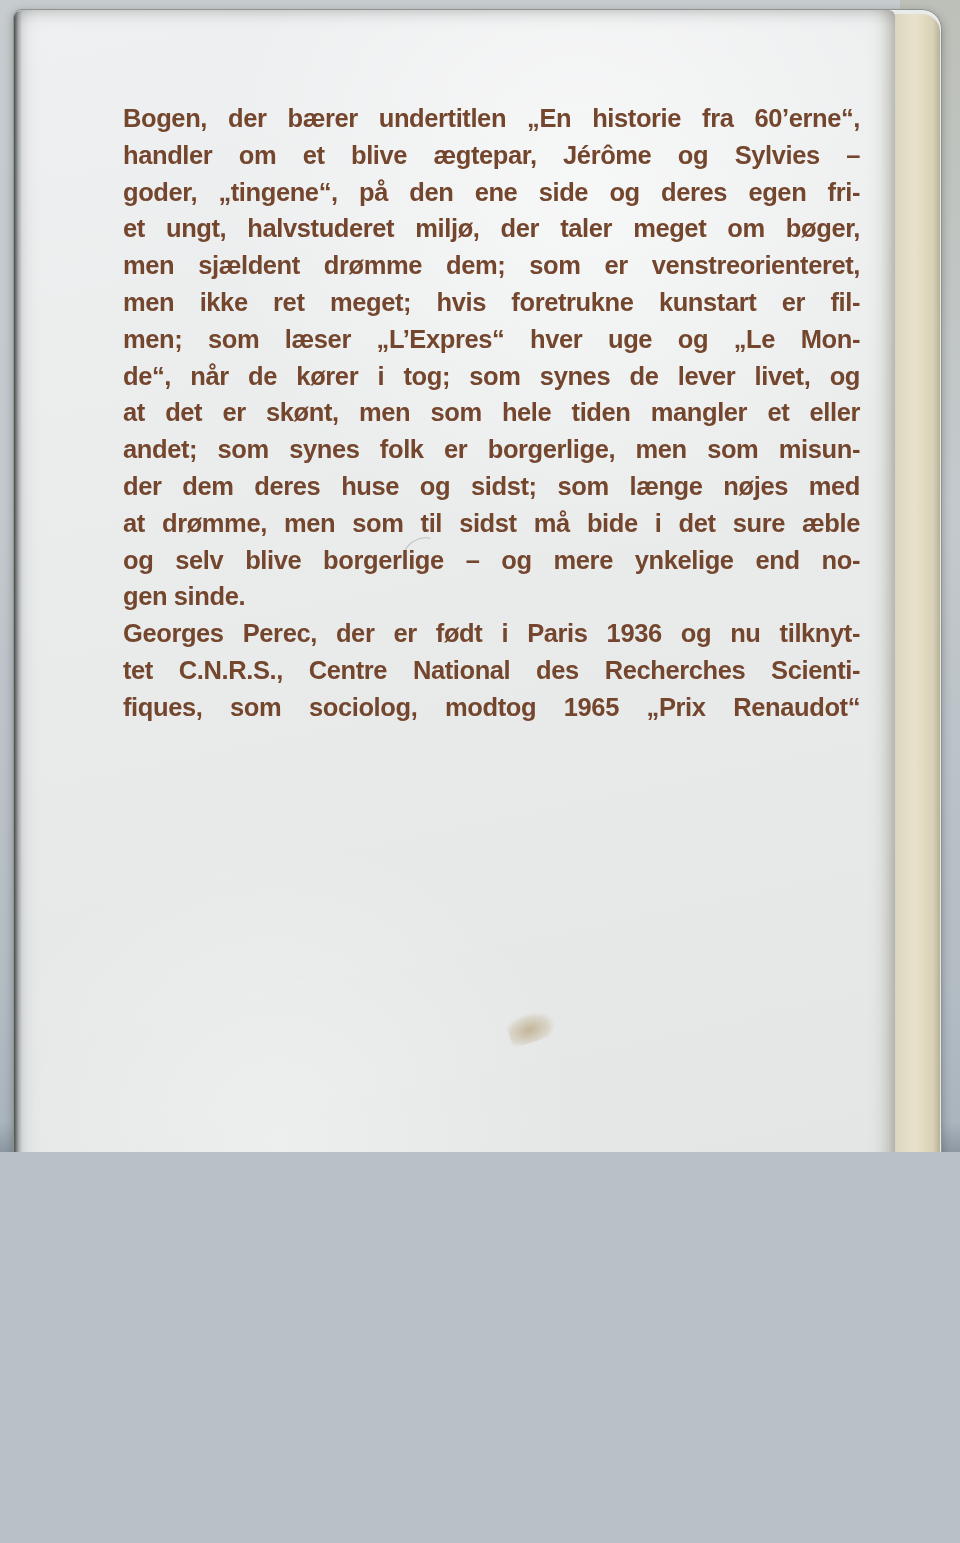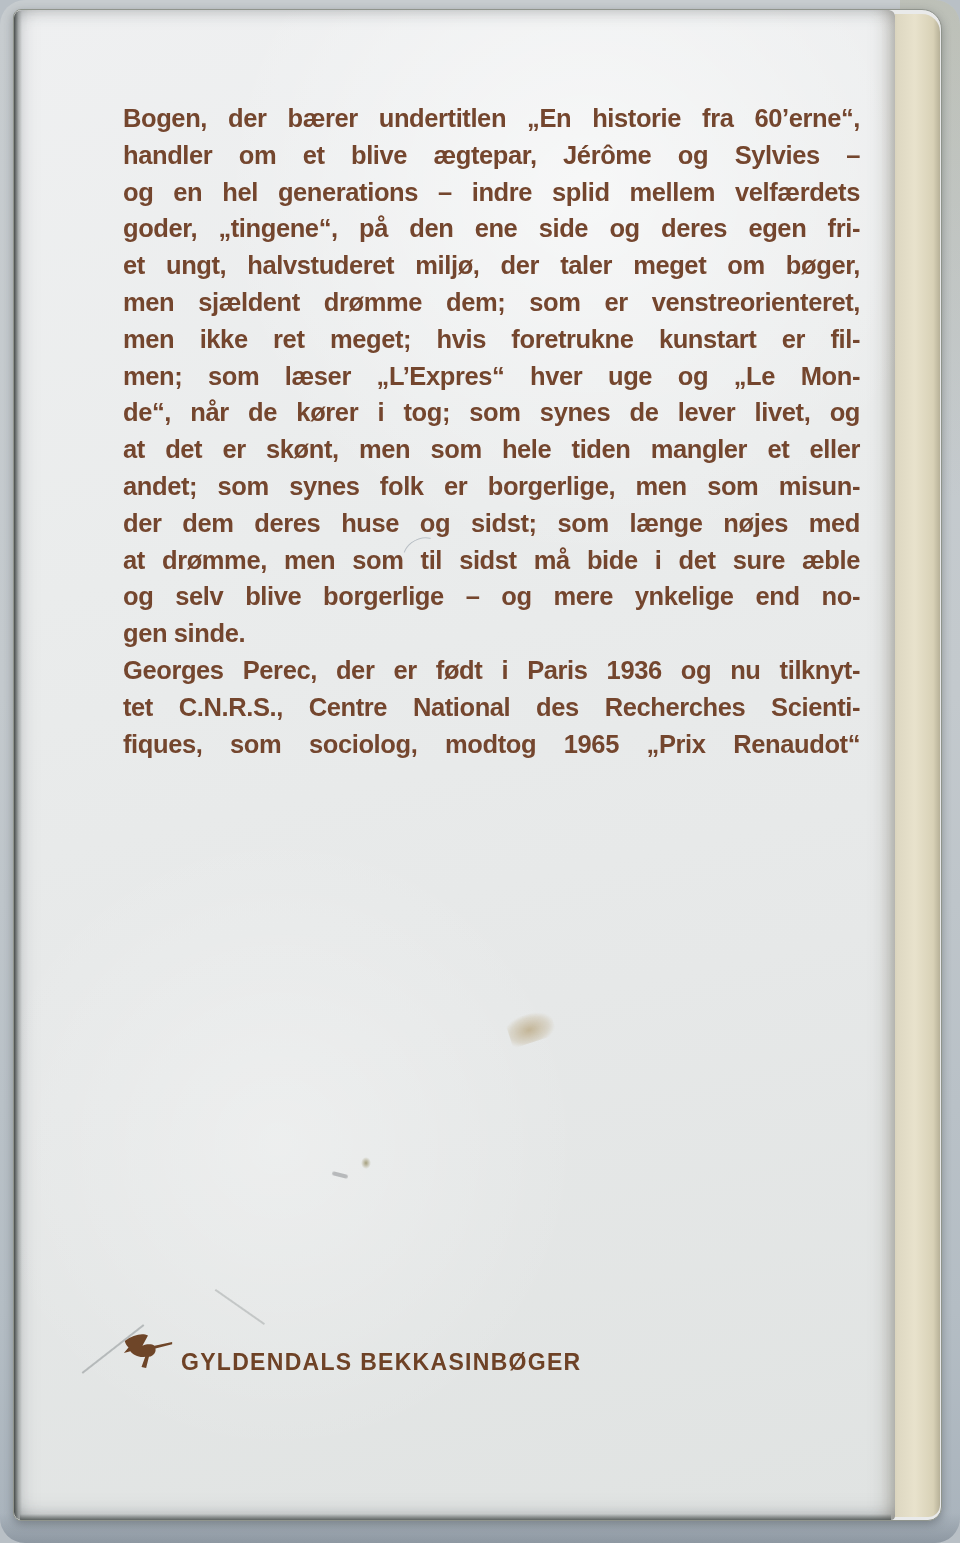--- a/index.html
+++ b/index.html
@@ -1,20 +1,19 @@
 <!DOCTYPE html>
 <html><head>
 <meta charset="utf-8">
 <style>
   html,body{margin:0;padding:0;background:#b9c0c6;}
   .photo{
-    position:relative;width:960px;height:1543px;overflow:hidden;
+    position:relative;width:960px;height:1152px;overflow:hidden;
     background:linear-gradient(180deg,#c7cccf 0%,#c3c9cd 45%,#b4bdc4 85%,#a9b3bc 100%);
     font-family:"Liberation Sans","DejaVu Sans",sans-serif;
-    border-radius:25px;
   }
   
   .backdrop-tint{
     position:absolute;right:0;top:0;width:60px;height:500px;
     background:linear-gradient(180deg,rgba(170,170,140,.35),rgba(170,175,155,0));
   }
   .backdrop-bottom{
     position:absolute;left:0;bottom:0;width:100%;height:30px;
     background:linear-gradient(0deg,rgba(90,100,112,.35),rgba(90,100,112,0));
   }
@@ -122,21 +121,20 @@
       <div class="scratch-1"></div>
       <div class="scratch-2"></div>
     </div>
     <div class="spine-edge"></div>
     <div class="bottom-edge"></div>
   </div>
 
   <div class="blurb">
     <div class="line">Bogen, der bærer undertitlen „En historie fra 60’erne“,</div>
     <div class="line">handler om et blive ægtepar, Jérôme og Sylvies –</div>
-    <div class="line">og en hel generations – indre splid mellem velfærdets</div>
     <div class="line">goder, „tingene“, på den ene side og deres egen fri-</div>
     <div class="line">et ungt, halvstuderet miljø, der taler meget om bøger,</div>
     <div class="line">men sjældent drømme dem; som er venstreorienteret,</div>
     <div class="line">men ikke ret meget; hvis foretrukne kunstart er fil-</div>
     <div class="line">men; som læser „L’Expres“ hver uge og „Le Mon-</div>
     <div class="line">de“, når de kører i tog; som synes de lever livet, og</div>
     <div class="line">at det er skønt, men som hele tiden mangler et eller</div>
     <div class="line">andet; som synes folk er borgerlige, men som misun-</div>
     <div class="line">der dem deres huse og sidst; som længe nøjes med</div>
     <div class="line">at drømme, men som til sidst må bide i det sure æble</div>

